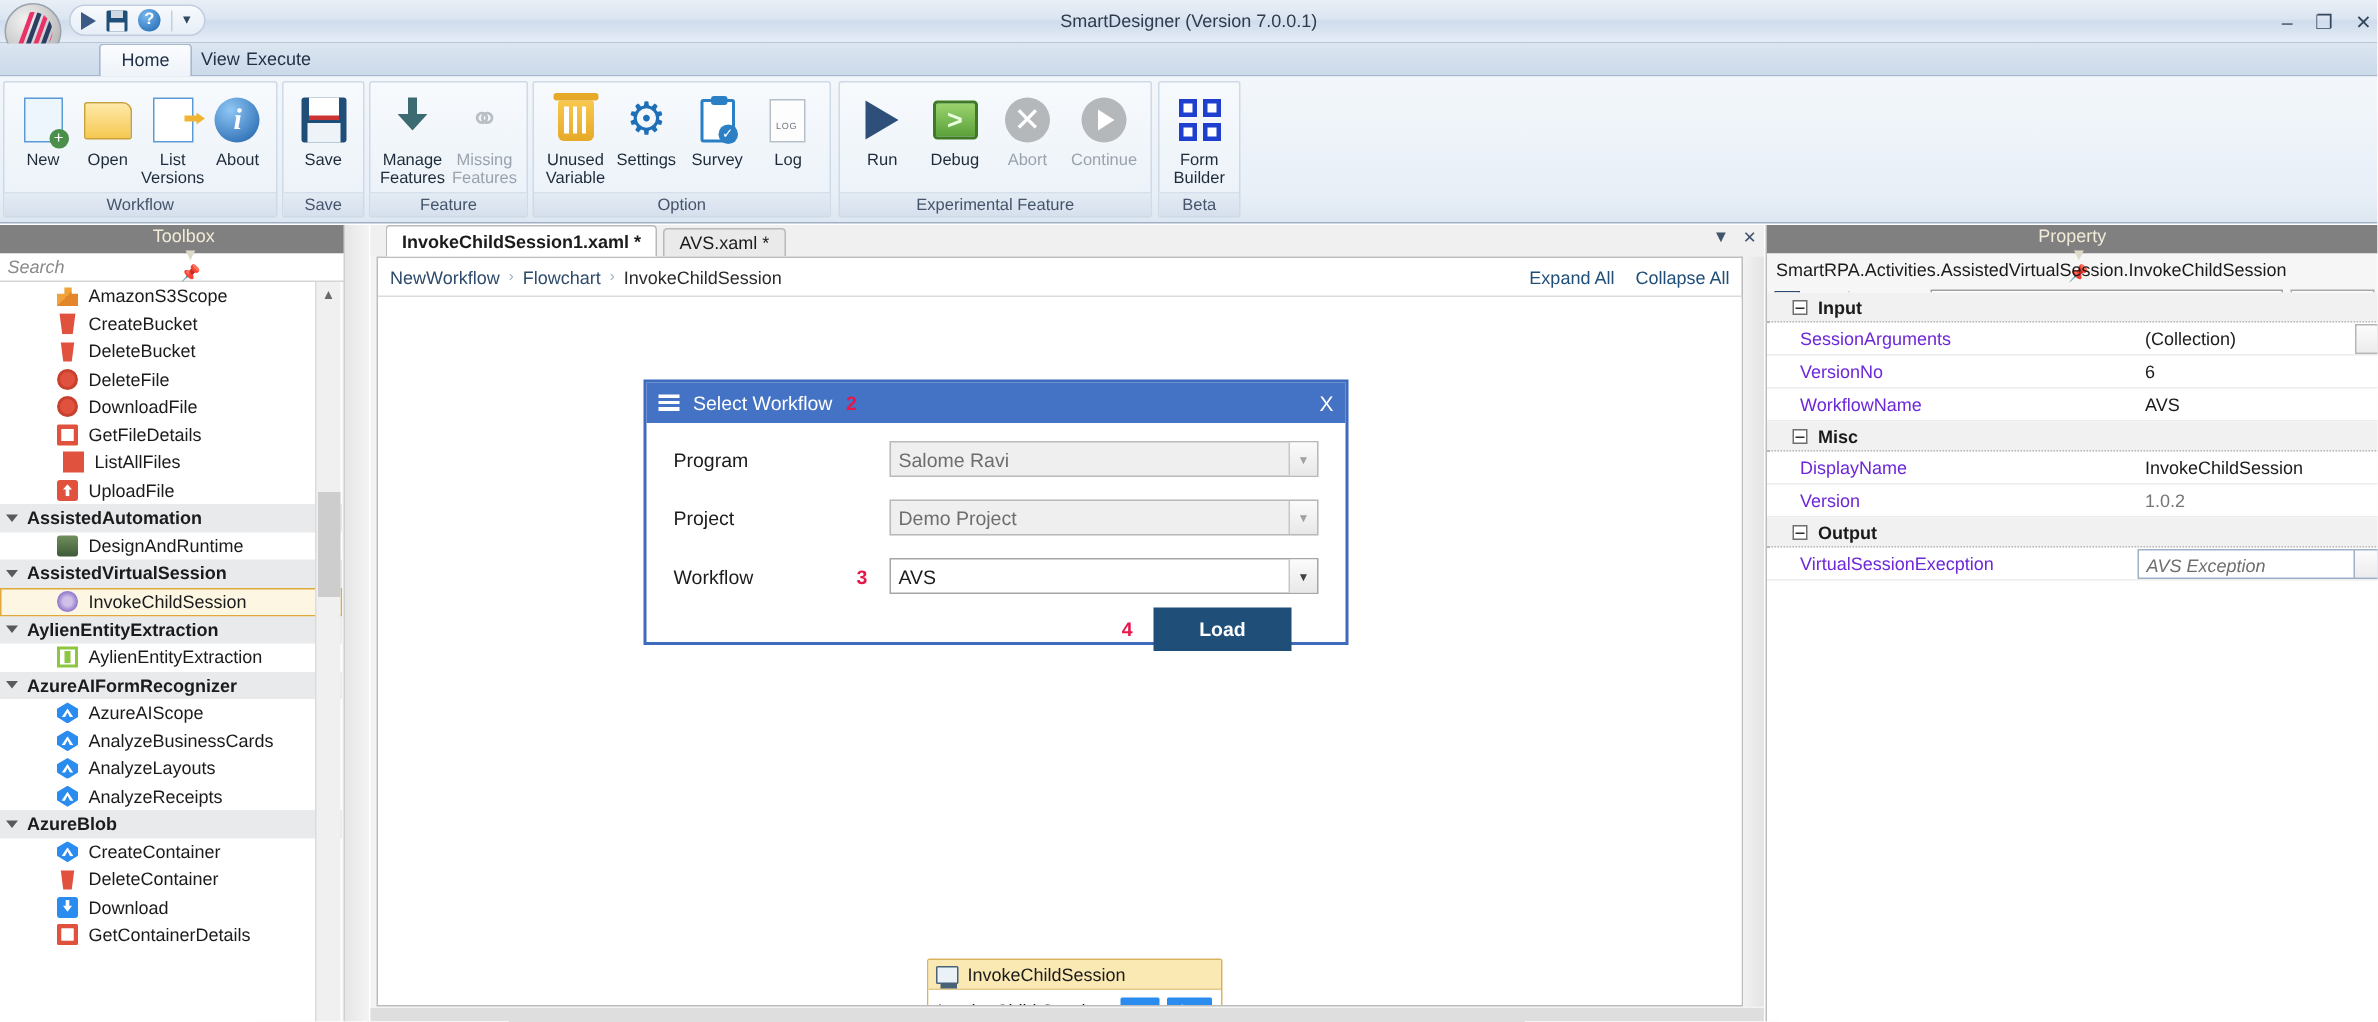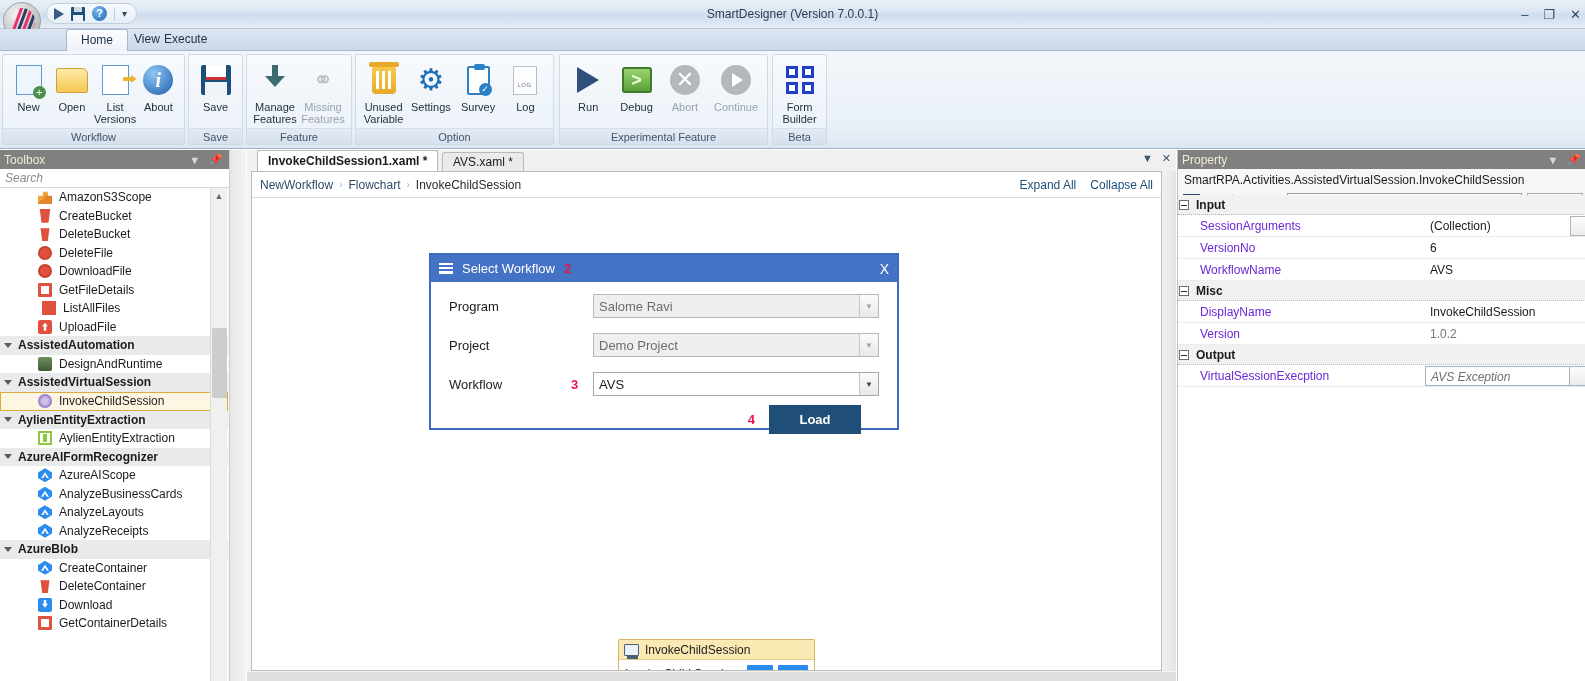--- a/index.html
+++ b/index.html
@@ -125,21 +125,21 @@
   .ic-form { width:28px;height:28px;display:grid;grid-template-columns:1fr 1fr;grid-template-rows:1fr 1fr;gap:4px;}
   .ic-form i{background:#fff;border:3px solid #1f3fcf;}
 
   
   .toolbox {
     position: absolute; top: 150px; left: 0; width: 246px; height: 531px;
     background: #f6f6f6; border-right: 1px solid #c0c0c0;
   }
   .panel-head {
     height: 19px; background: #808080; color: #f0ead6;
-    display: flex; align-items: center; padding: 0 4px; font-size: 12px;
+    display: flex; align-items: center; padding: 0 4px; font-size: 12px; flex-direction: column;
   }
   .panel-head .ttl { flex: 1; }
   .panel-head .pico { color: #ded9c8; margin-left: 9px; font-size: 11px; }
   .tbsearch {
     height: 19px; background: #fff; border-bottom: 1px solid #d5d5d5;
     display: flex; align-items: center; padding: 0 5px;
     font-style: italic; color: #8a8a8a; font-size: 12px;
   }
   .tblist { position: absolute; top: 38px; left: 0; width: 228px; height: 493px; overflow: hidden; background: #fff; }
   .tbrow { height: 18.5px; display: flex; align-items: center; font-size: 12px; }
@@ -276,21 +276,21 @@
   .pt-cat b { display:block; background:#fff; border:1px solid #6d88a8; width:7px; height:100%; }
   .pt-az { font-size: 12px; color: #2b4b6f; font-weight: bold; letter-spacing: -1px; }
   .pt-az em { color: #c0392b; font-style: normal; }
   .pt-div { width: 1px; height: 16px; background: #c8c8c8; margin: 0 3px; }
   .pt-lbl { font-size: 12px; color: #1b1b1b; }
   .pt-input { flex: 1; height: 18px; background: #fff; border: 1px solid #9e9e9e; }
   .pt-clear { width: 56px; height: 19px; background: linear-gradient(to bottom,#fafafa,#e9e9e9);
     border: 1px solid #a9a9a9; font-size: 12px; display: flex; align-items: center; justify-content: center; }
 
   .pgrid { position: absolute; top: 45px; left: 0; width: 408px; height: 486px; background: #fff; }
-  .pgroup { height: 20px; display: flex; align-items: center; padding-left: 1px;
+  .pgroup { height: 20px; display: flex; align-items: center; padding-left: 17px;
     background: #f1f1f1; border-bottom: 1px dotted #b8b8b8; font-weight: bold; font-size: 12px; }
   .pgroup .box { width: 10px; height: 10px; border: 1px solid #6e6e6e; background: #fff;
     margin-right: 7px; position: relative; }
   .pgroup .box::after { content:""; position:absolute; left:1px; top:4px; width:6px; height:1px; background:#2b2b2b; }
   .prow { height: 22px; display: flex; align-items: center; border-bottom: 1px solid #ececec; font-size: 12px; }
   .prow .pname { width: 247px; padding-left: 22px; color: #6d28d9; }
   .prow .pval { flex: 1; padding-left: 5px; color: #1b1b1b; }
   .prow .pval.grey { color: #767676; }
   .prow .pval.boxed {
     margin-right: 0; height: 20px; line-height: 20px; border: 1px solid #9fb0c9; background: #fff;

